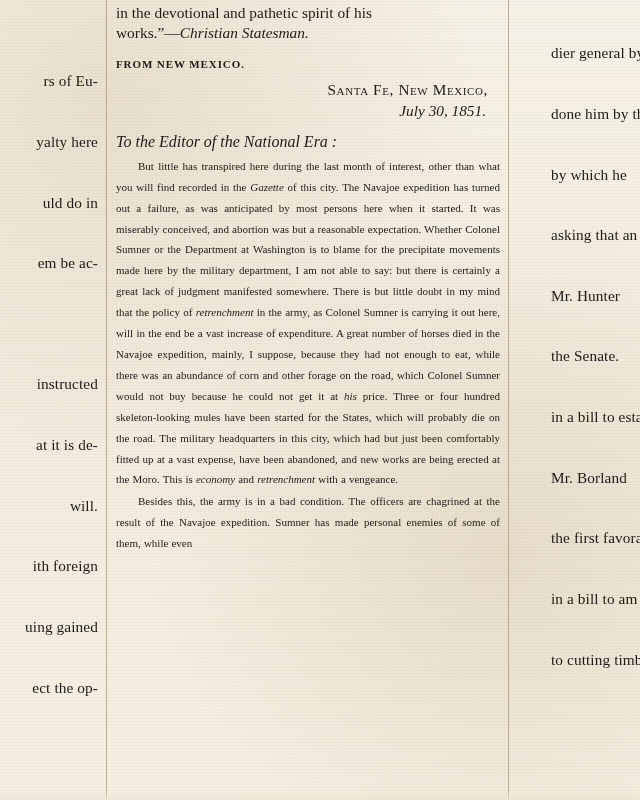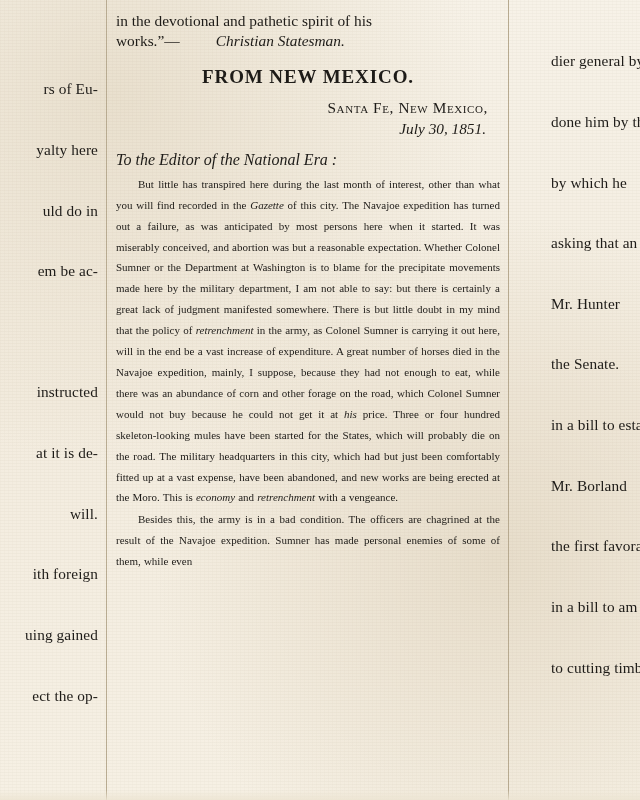--- a/index.html
+++ b/index.html
@@ -31,21 +31,21 @@
     inset: 0;
     pointer-events: none;
     opacity: 0.10;
     background-image:
       repeating-linear-gradient(0deg, rgba(120,100,70,0.35) 0px, rgba(120,100,70,0.35) 1px, rgba(255,255,255,0) 1px, rgba(255,255,255,0) 3px),
       repeating-linear-gradient(90deg, rgba(120,100,70,0.25) 0px, rgba(120,100,70,0.25) 1px, rgba(255,255,255,0) 1px, rgba(255,255,255,0) 4px);
   }
 
   .col {
     position: absolute;
-    top: 9px;
+    top: 1px;
     height: 680px;
     box-sizing: border-box;
     overflow: hidden;
   }
   
   #col-left {
     left: 0;
     width: 104px;
     padding: 0 6px 0 0;
     text-align: right;
@@ -87,25 +87,25 @@
 
   .side-line { display: block; }
 
   
   .top-quote {
     font-size: 15.4px;
     line-height: 20.4px;
     margin: 0;
     padding-top: 2px;
   }
-  .top-quote i { font-style: italic; margin-left: 36px; }
+  .top-quote i { font-style: italic; }
 
   .headline {
-    text-align: center;
-    font-size: 19px;
+    text-align: left;
+    font-size: 11px;
     letter-spacing: 0.9px;
     margin: 14px 0 9px 0;
     font-variant: small-caps;
     text-transform: uppercase;
   }
   .dateline {
     text-align: right;
     font-size: 15.3px;
     line-height: 21px;
     margin: 0 12px 0 0;

